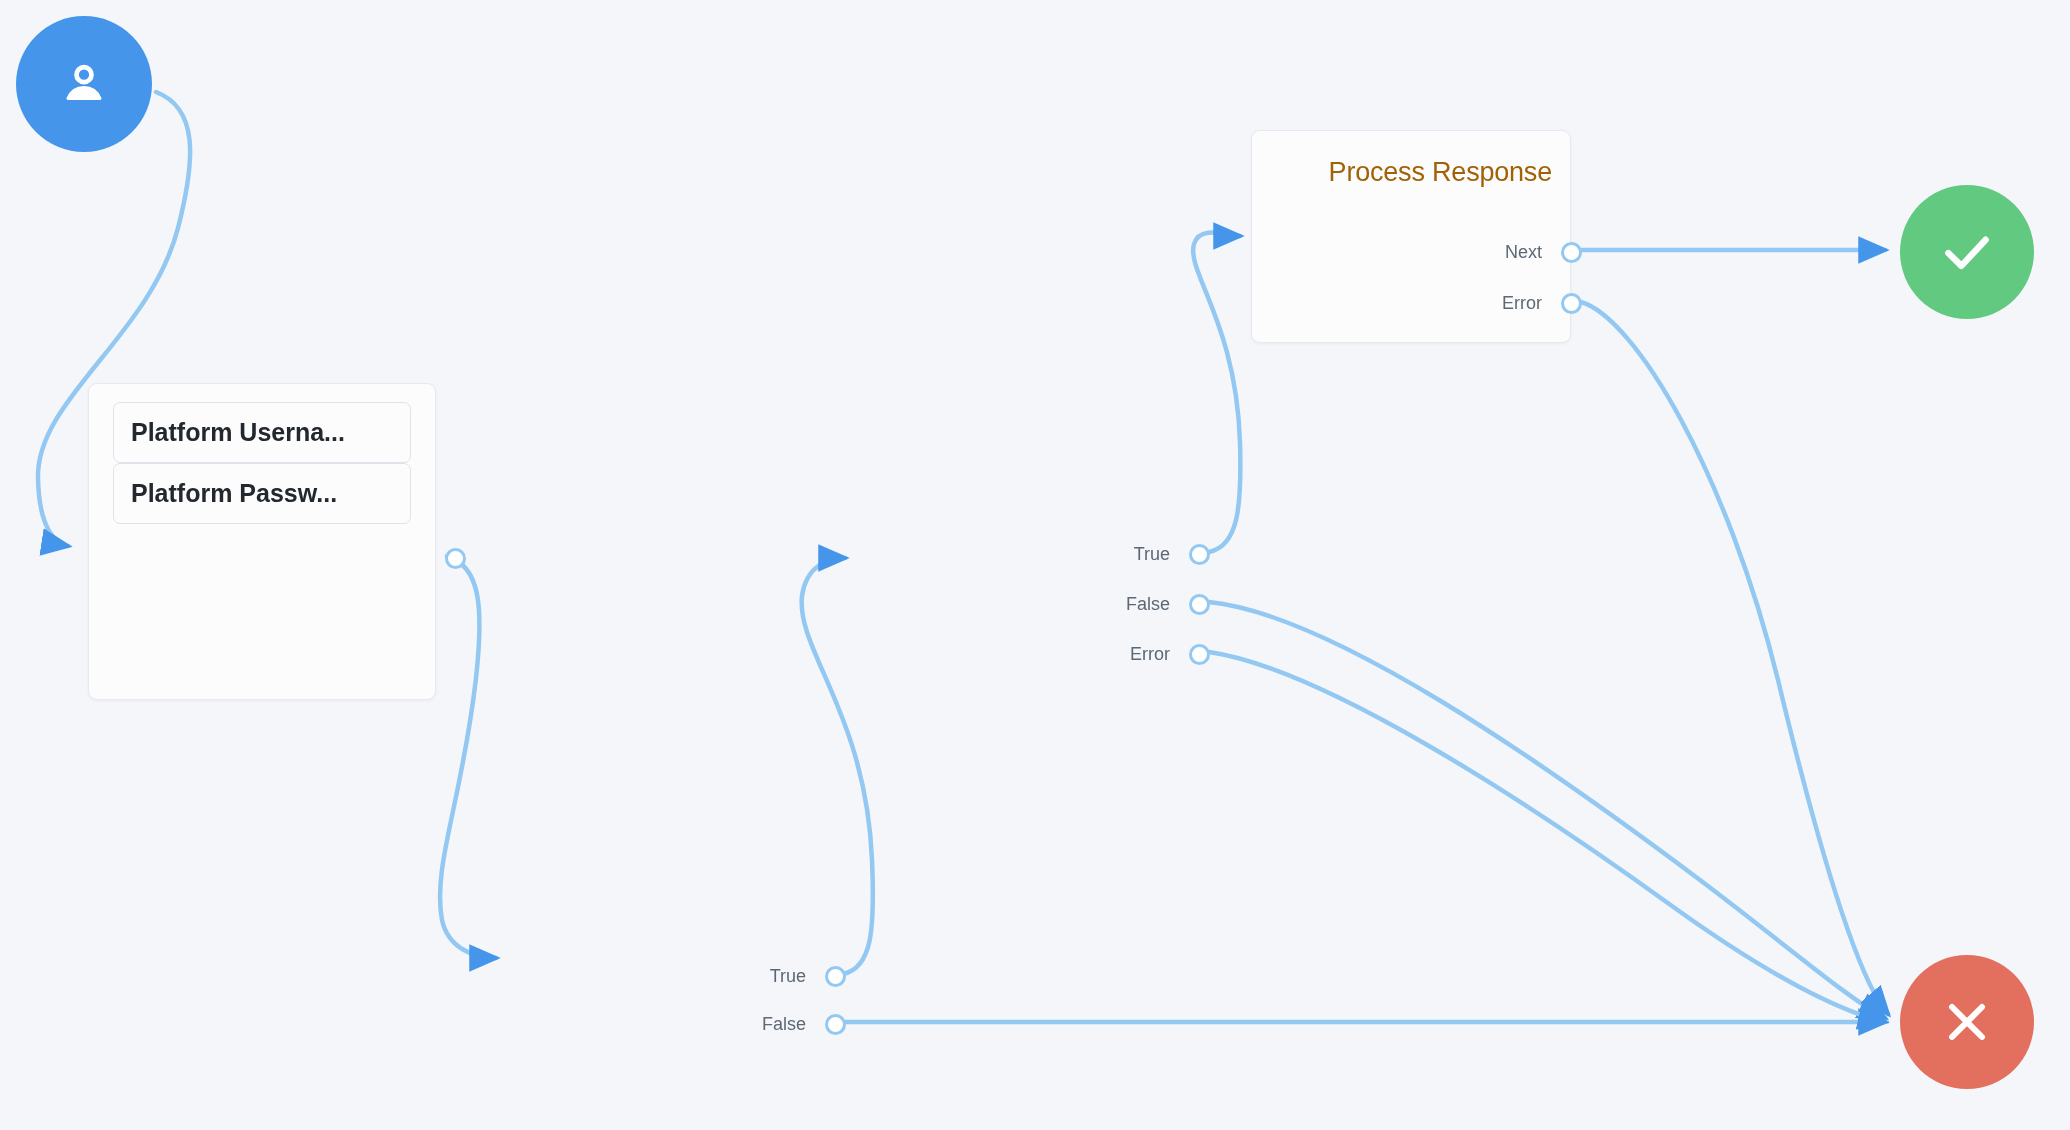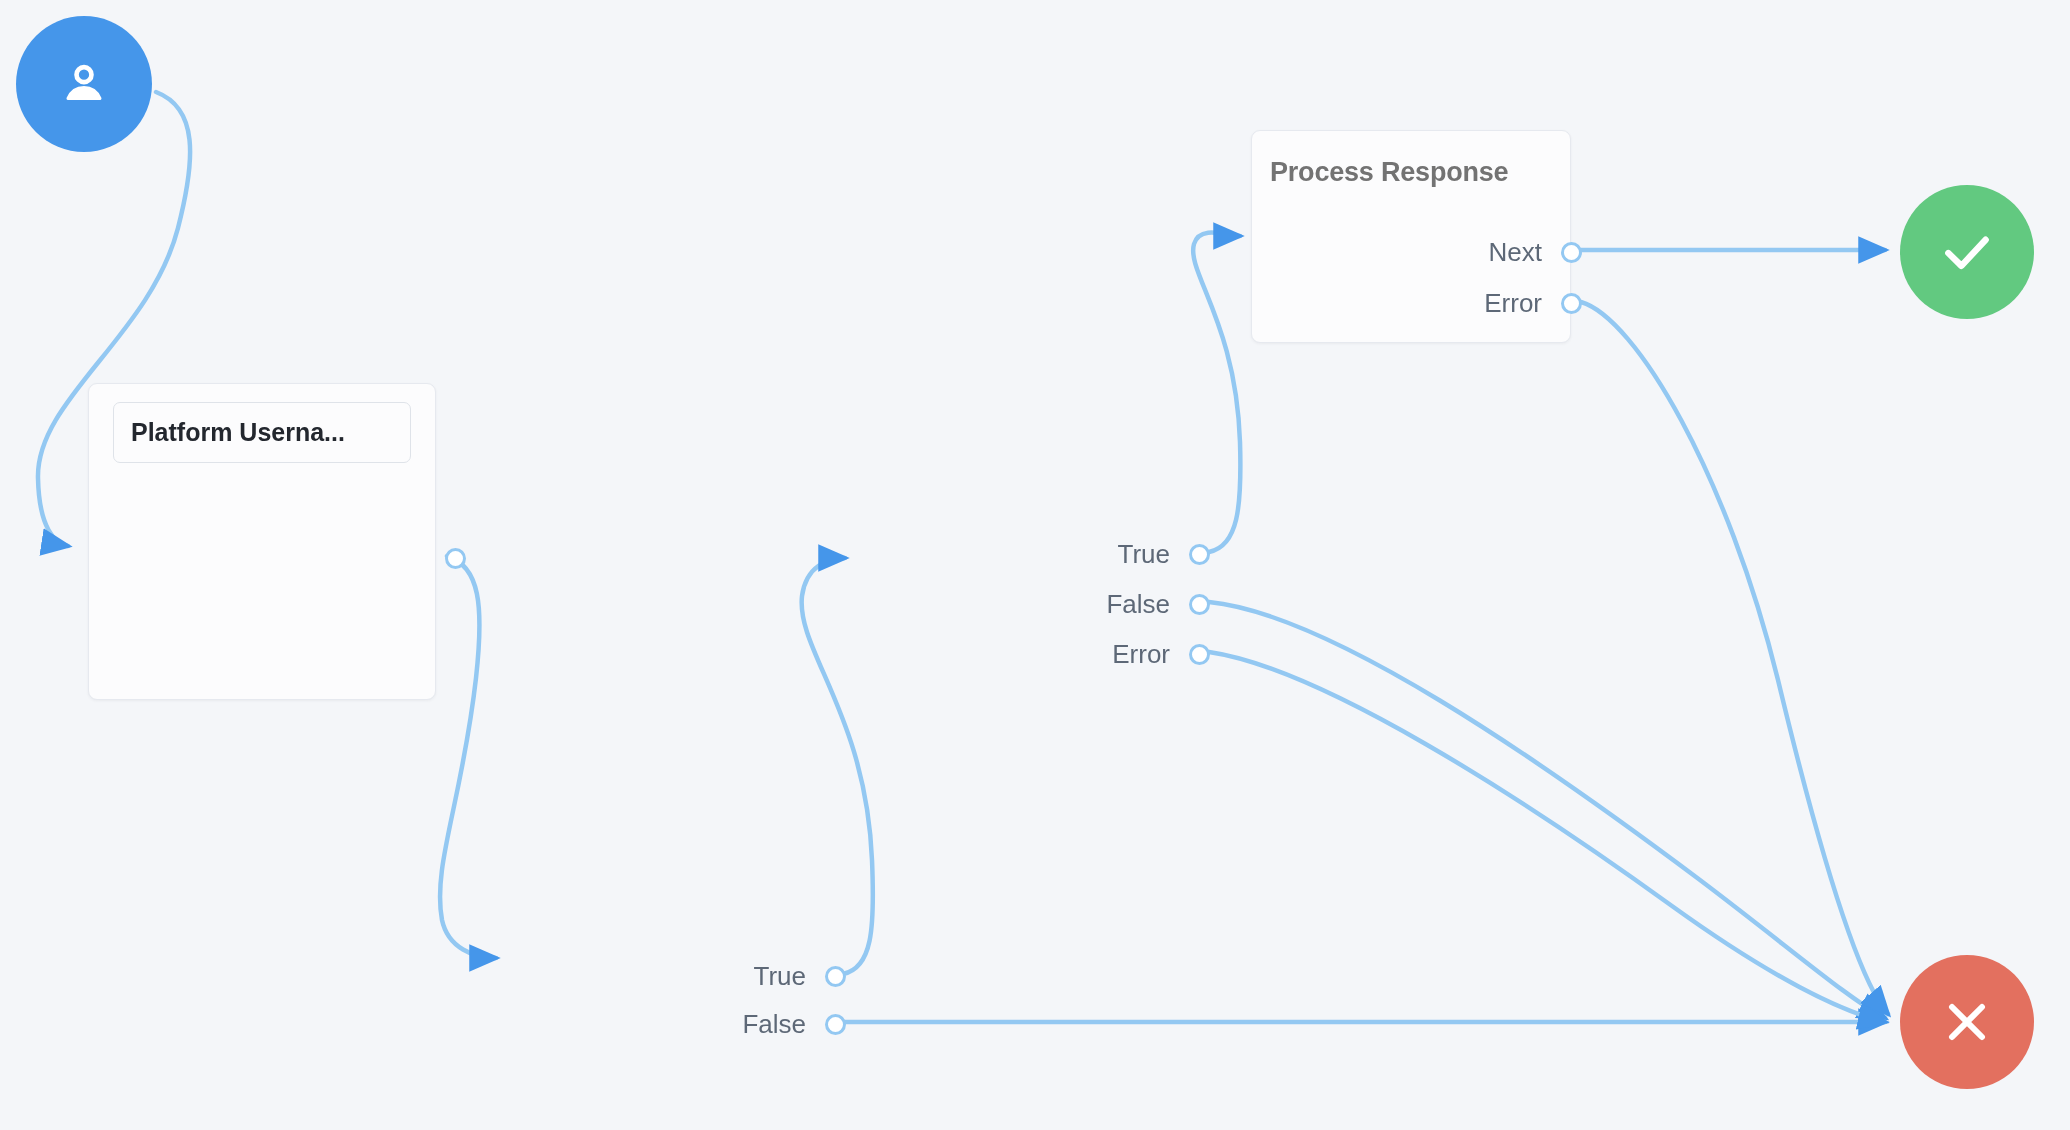--- a/index.html
+++ b/index.html
@@ -38,24 +38,24 @@
   
   .card-node {
     position: absolute;
     background: #fcfcfd;
     border: 1px solid #e6e9ef;
     border-radius: 9px;
     box-sizing: border-box;
     box-shadow: 0 1px 3px rgba(30,40,60,0.055);
   }
   .card-title {
-    text-align: left;
+    text-align: right;
     font-size: 27px;
-    font-weight: 700;
-    color: #737373;
+    font-weight: 400;
+    color: #a16207;
     letter-spacing: -0.2px;
     padding-top: 26px;
     padding-left: 18px;
     padding-right: 18px;
     line-height: 1.15;
   }
   .field-list {
     padding: 18px 24px 0 24px;
   }
   .field-box {
@@ -77,21 +77,21 @@
 
   
   .port-row {
     position: absolute;
     display: flex;
     align-items: center;
     height: 26px;
     white-space: nowrap;
   }
   .port-label {
-    font-size: 26px;
+    font-size: 18px;
     color: #5d6877;
     margin-right: 19px;
     line-height: 1;
   }
   .port-dot {
     width: 21px;
     height: 21px;
     border-radius: 50%;
     background: #ffffff;
     border: 3.5px solid #93c8f2;
@@ -138,20 +138,21 @@
       <svg width="56" height="56" viewBox="0 0 24 24" fill="none" stroke="#ffffff" stroke-width="2" stroke-linecap="round" stroke-linejoin="round">
         <circle cx="12" cy="8" r="3.2"></circle>
         <path d="M 5.2 18.2 C 6.6 15 9.1 13.6 12 13.6 C 14.9 13.6 17.4 15 18.8 18.2 Z" fill="#ffffff" stroke="#ffffff" stroke-width="1.4"></path>
       </svg>
     </span>
   </div>
 
   <div class="card-node" style="left:88px; top:383px; width:348px; height:317px;">
     <div class="field-list">
       <div class="field-box">Platform Userna...</div>
+      <div class="field-box">Platform Passw...</div>
     </div>
   </div>
 
   <div class="port-row" style="left:426px; top:545px;">
     <span class="port-label"></span>
     <span class="port-dot"></span>
   </div>
 
   <div class="port-row" style="left:600px; top:963px; width:235px; justify-content:flex-end;">
     <span class="port-label">True</span>

